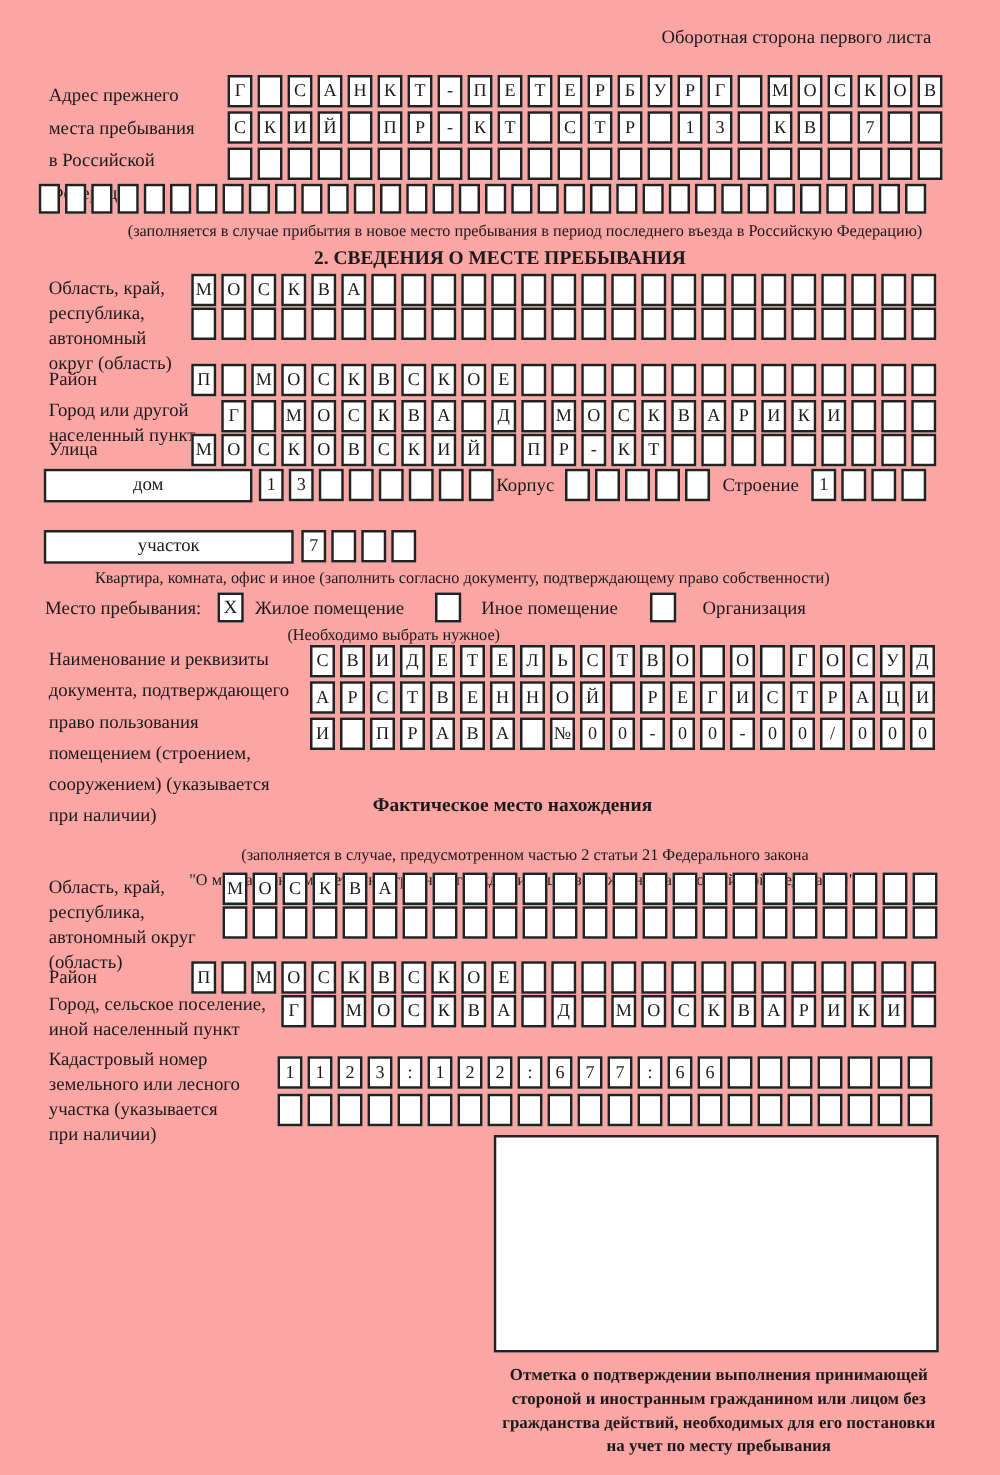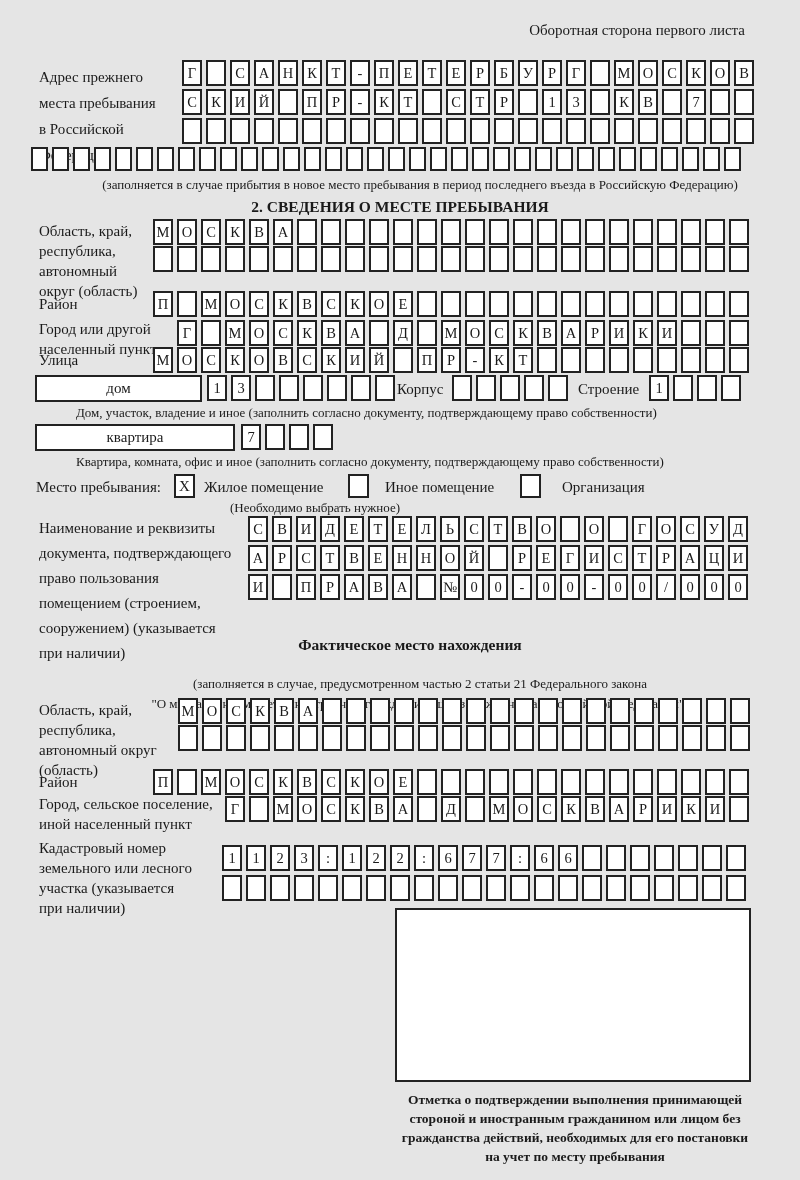--- a/index.html
+++ b/index.html
@@ -1,19 +1,19 @@
 <!DOCTYPE html>
 <html><head>
 <meta charset="utf-8">
 <style>
   * { margin:0; padding:0; box-sizing:border-box; }
   html,body { background:#ffffff; }
   #page {
     position:relative; width:800px; height:1180px; margin:0 auto;
-    background:#e5e5e5; color:#1a1a1a;
+    background:#fca5a5; color:#1a1a1a;
     font-family:"Liberation Serif","DejaVu Serif",serif;
     overflow:hidden;
   }
   .abs { position:absolute; }
   .lbl { font-size:15px; line-height:20px; white-space:nowrap; }
   .note { font-size:13px; white-space:nowrap;padding-left:40px; }
   .center { width:800px; left:0; text-align:center; }
   .title { font-size:15.5px; font-weight:bold; }
   .cells { display:flex; gap:4px; }
   .cell {
@@ -333,23 +333,22 @@
       <span class="cell"></span>
       <span class="cell"></span>
     </div>
   <div class="abs lbl" style="left:578px; top:379px;">Строение</div>
   <div class="abs cells" style="left:649px; top:375px;">
       <span class="cell">1</span>
       <span class="cell"></span>
       <span class="cell"></span>
       <span class="cell"></span>
     </div>
-  <div class="abs note" style="left:36px; top:405px;">Дом, участок, владение и иное (заполнить согласно документу, подтверждающему право собственности)</div>
-
-  <div class="abs fieldrect" style="left:35px; top:424px; width:200px;">квартира</div>
+
+  <div class="abs fieldrect" style="left:35px; top:424px; width:200px;">участок</div>
   <div class="abs cells" style="left:241px; top:424px;">
       <span class="cell">7</span>
       <span class="cell"></span>
       <span class="cell"></span>
       <span class="cell"></span>
     </div>
   <div class="abs note" style="left:36px; top:454px;">Квартира, комната, офис и иное (заполнить согласно документу, подтверждающему право собственности)</div>
 
   <div class="abs lbl" style="left:36px; top:477px;">Место пребывания:</div>
   <div class="abs checkcell" style="left:174px; top:474px;">X</div>

